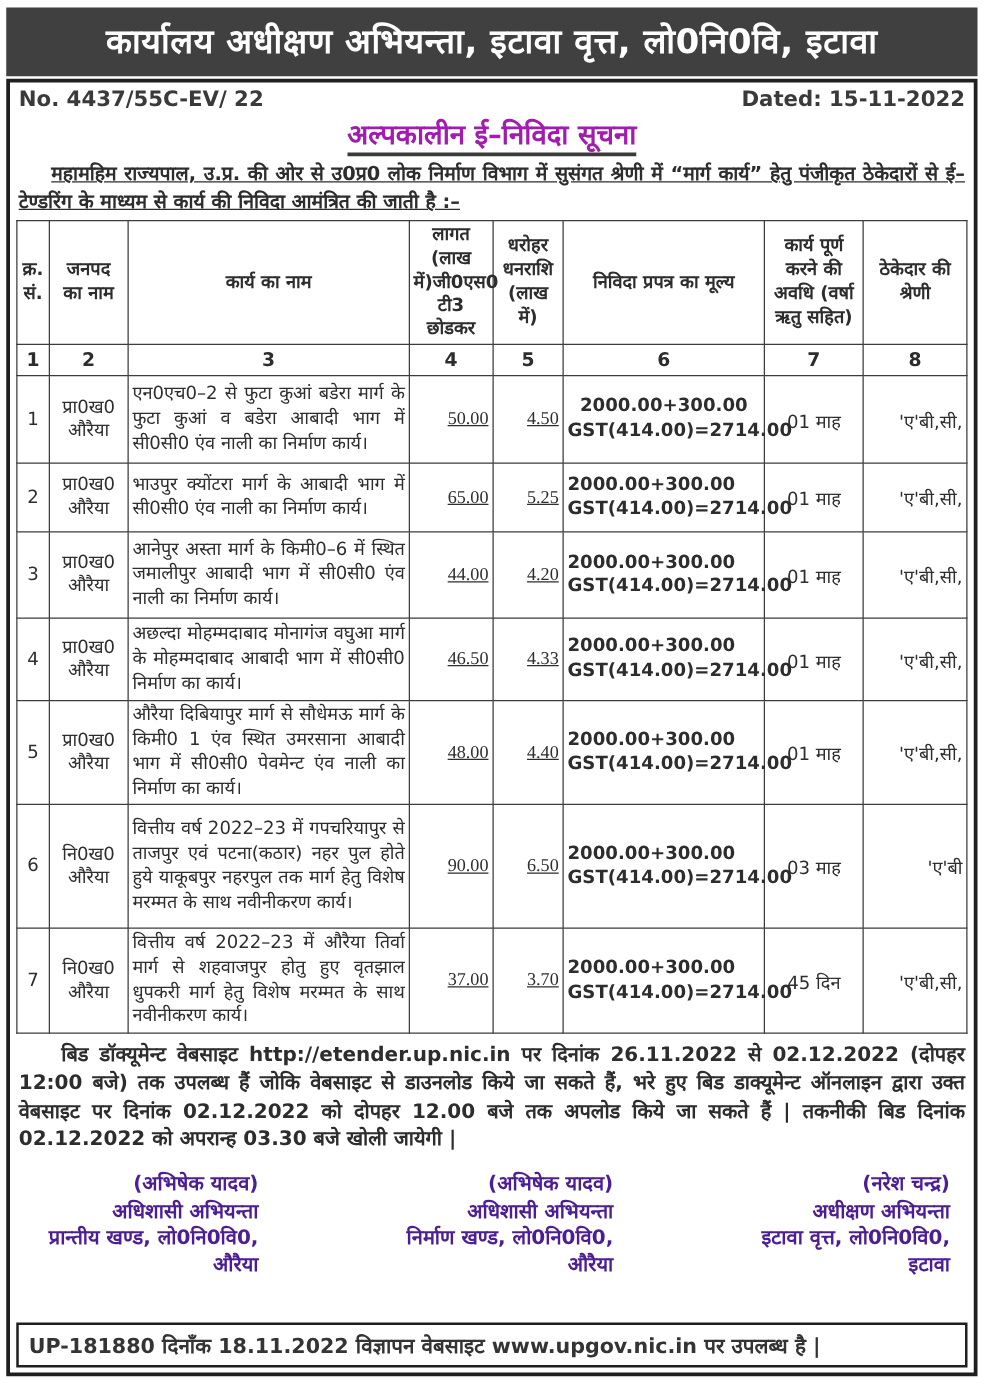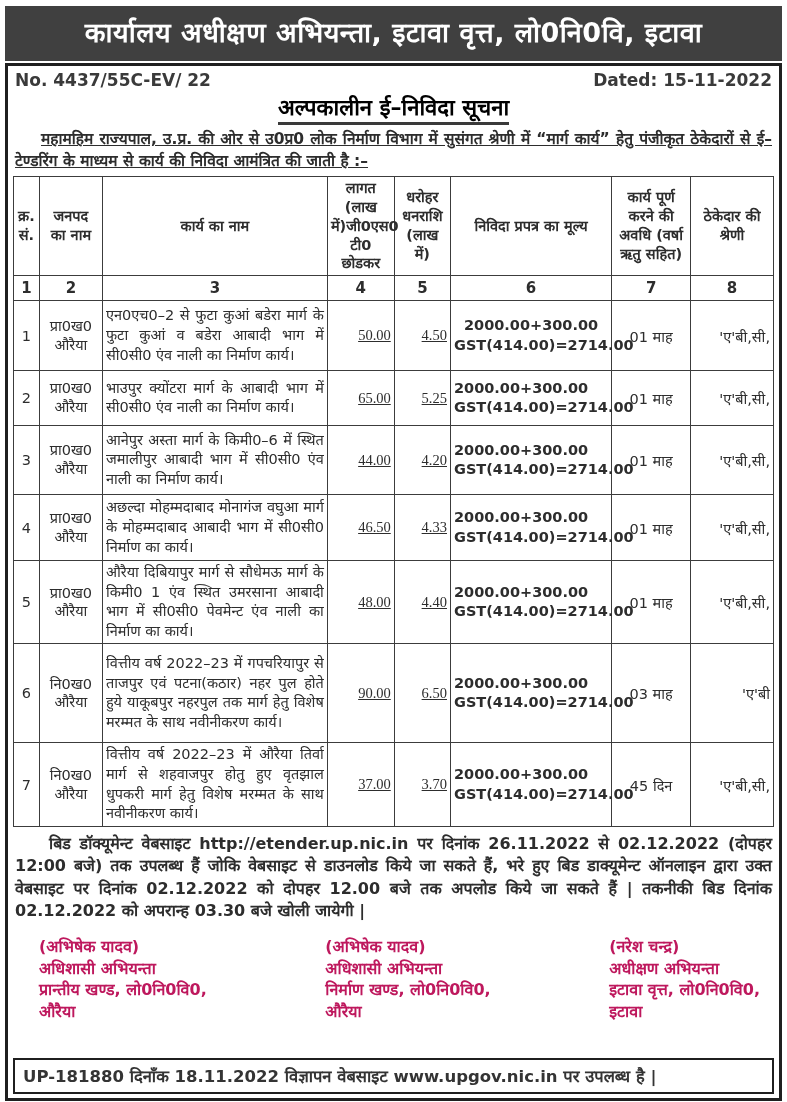--- a/index.html
+++ b/index.html
@@ -40,21 +40,21 @@
     font-weight: 700;
     color: #3a3a3a;
     padding: 1px 2px 0 2px;
     align-items: flex-end;
   }
   .title-wrap { text-align: center; margin: 1px 0 3px 0; }
   .doc-title {
     display: inline-block;
     font-size: 22px;
     font-weight: 700;
-    color: #000000;
+    color: #a21caf;
     border-bottom: 3px solid #3a3a3a;
     padding-bottom: 1px;
   }
   .intro {
     font-size: 15.5px;
     font-weight: 700;
     line-height: 1.42;
     text-align: justify;
     text-indent: 26px;
     padding: 0 2px;
@@ -120,26 +120,26 @@
   .note.second { margin-top: 2px; }
 
   
   .signatures {
     display: flex;
     justify-content: space-between;
     margin-top: 14px;
     padding: 0 14px 0 26px;
   }
   .sig-block {
-    text-align: left;
+    text-align: right;
     font-size: 16px;
     font-weight: 700;
     line-height: 1.35;
     white-space: pre-line;
-    color: #be185d;
+    color: #4c1d95;
   }
 
   
   .bottom-bar {
     margin-top: auto;
     border: 2.5px solid #1f1f1f;
     font-size: 16.5px;
     font-weight: 700;
     padding: 4px 8px 5px 8px;
     color: #343434;
@@ -179,21 +179,21 @@
       <thead>
         <tr>
           <th class="hdr">क्र.
 सं.</th>
           <th class="hdr">जनपद
 का नाम</th>
           <th class="hdr">कार्य का नाम</th>
           <th class="hdr">लागत
 (लाख
 में)जी0एस0
-टी0
+टी3
 छोडकर</th>
           <th class="hdr">धरोहर
 धनराशि
 (लाख
 में)</th>
           <th class="hdr">निविदा प्रपत्र का मूल्य</th>
           <th class="hdr">कार्य पूर्ण
 करने की
 अवधि (वर्षा
 ऋतु सहित)</th>

